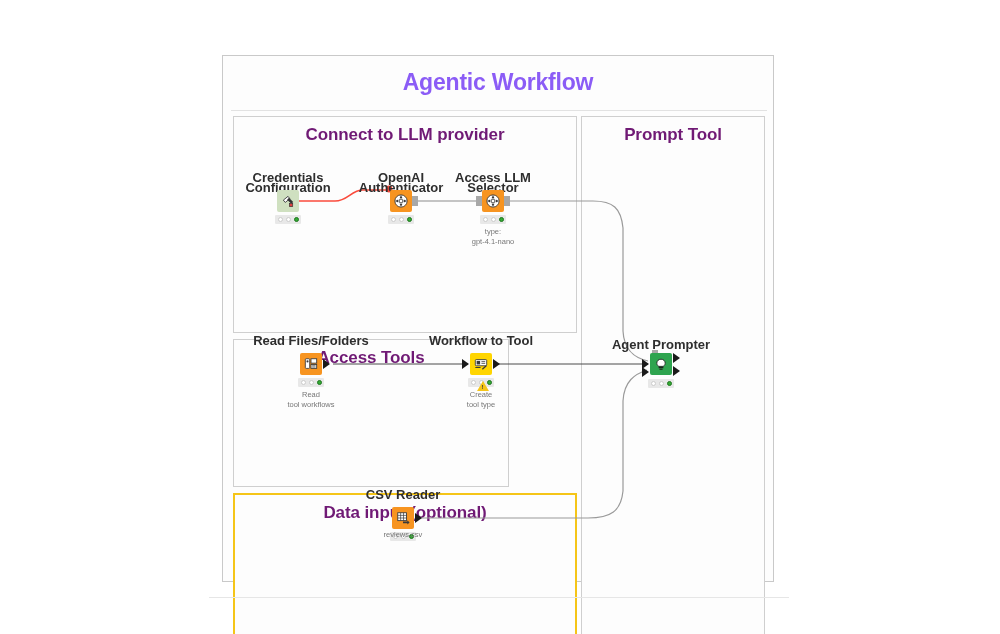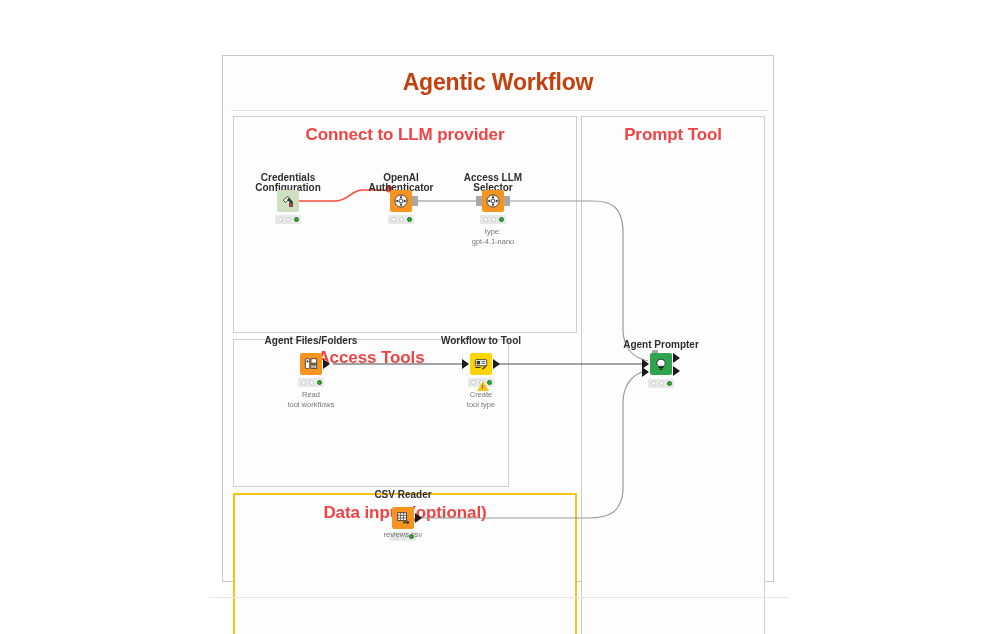--- a/index.html
+++ b/index.html
@@ -22,21 +22,21 @@
   }
 
   #workflow-title{
     position:absolute;
     left:0; top:0; width:100%;
     height:52px;
     line-height:52px;
     text-align:center;
     font-size:23px;
     font-weight:bold;
-    color:#c2410c;
+    color:#8b5cf6;
     letter-spacing:-0.2px;
   }
   #title-rule{
     position:absolute;
     left:8px; top:54px; width:536px; height:1px;
     background:#e2e2e2;
   }
 
   
   .panel{
@@ -46,21 +46,21 @@
     box-sizing:border-box;
   }
   .panel-yellow{ border:2px solid #f5c518; }
 
   .panel-title{
     position:absolute;
     left:0; top:8px; width:100%;
     text-align:center;
     font-size:17px;
     font-weight:bold;
-    color:#ef4444;
+    color:#701a75;
     letter-spacing:-0.1px;
   }
 
   #panel-llm   { left:10px;  top:60px;  width:344px; height:217px; }
   #panel-tools { left:10px;  top:283px; width:276px; height:148px; }
   #panel-data  { left:10px;  top:437px; width:344px; height:143px; }
   #panel-agent { left:358px; top:60px;  width:184px; height:520px; }
 
   
   #connectors{
@@ -72,21 +72,21 @@
   
   .node{
     position:absolute;
     width:0;height:0;
   }
   .node-label{
     position:absolute;
     left:-70px; top:-28px;
     width:140px;
     text-align:center;
-    font-size:10px;
+    font-size:13px;
     font-weight:bold;
     color:#2e2e2e;
     line-height:10px;
   }
   .node-box{
     position:absolute;
     left:-11px; top:-11px;
     width:22px; height:22px;
     border-radius:2px;
     display:flex;
@@ -268,21 +268,21 @@
       <span class="dot"></span>
       <span class="dot green"></span>
     </div>
     <div class="node-sub">
       <span>type:</span><br><span>gpt-4.1-nano</span>
     </div>
   </div>
 
   <div class="node" style="left:88px; top:308px;">
     <div class="node-label">
-      <span>Agent Files/Folders</span>
+      <span>Read Files/Folders</span>
     </div>
     <div class="node-box nb-orange">
       <svg width="14" height="14" viewBox="0 0 16 16">
         <rect x="1.5" y="2" width="5" height="11" rx="1" fill="#ffffff" stroke="#3a3a3a" stroke-width="1"></rect>
         <circle cx="4" cy="5" r="1.2" fill="#3a3a3a"></circle>
         <rect x="8" y="2" width="6.5" height="5" fill="#ffffff" stroke="#3a3a3a" stroke-width="1"></rect>
         <rect x="8" y="8.5" width="6.5" height="4.5" fill="#ffffff" stroke="#3a3a3a" stroke-width="1"></rect>
         <line x1="9.3" y1="10" x2="13.2" y2="10" stroke="#3a3a3a" stroke-width="0.8"></line>
         <line x1="9.3" y1="11.5" x2="13.2" y2="11.5" stroke="#3a3a3a" stroke-width="0.8"></line>
       </svg>

